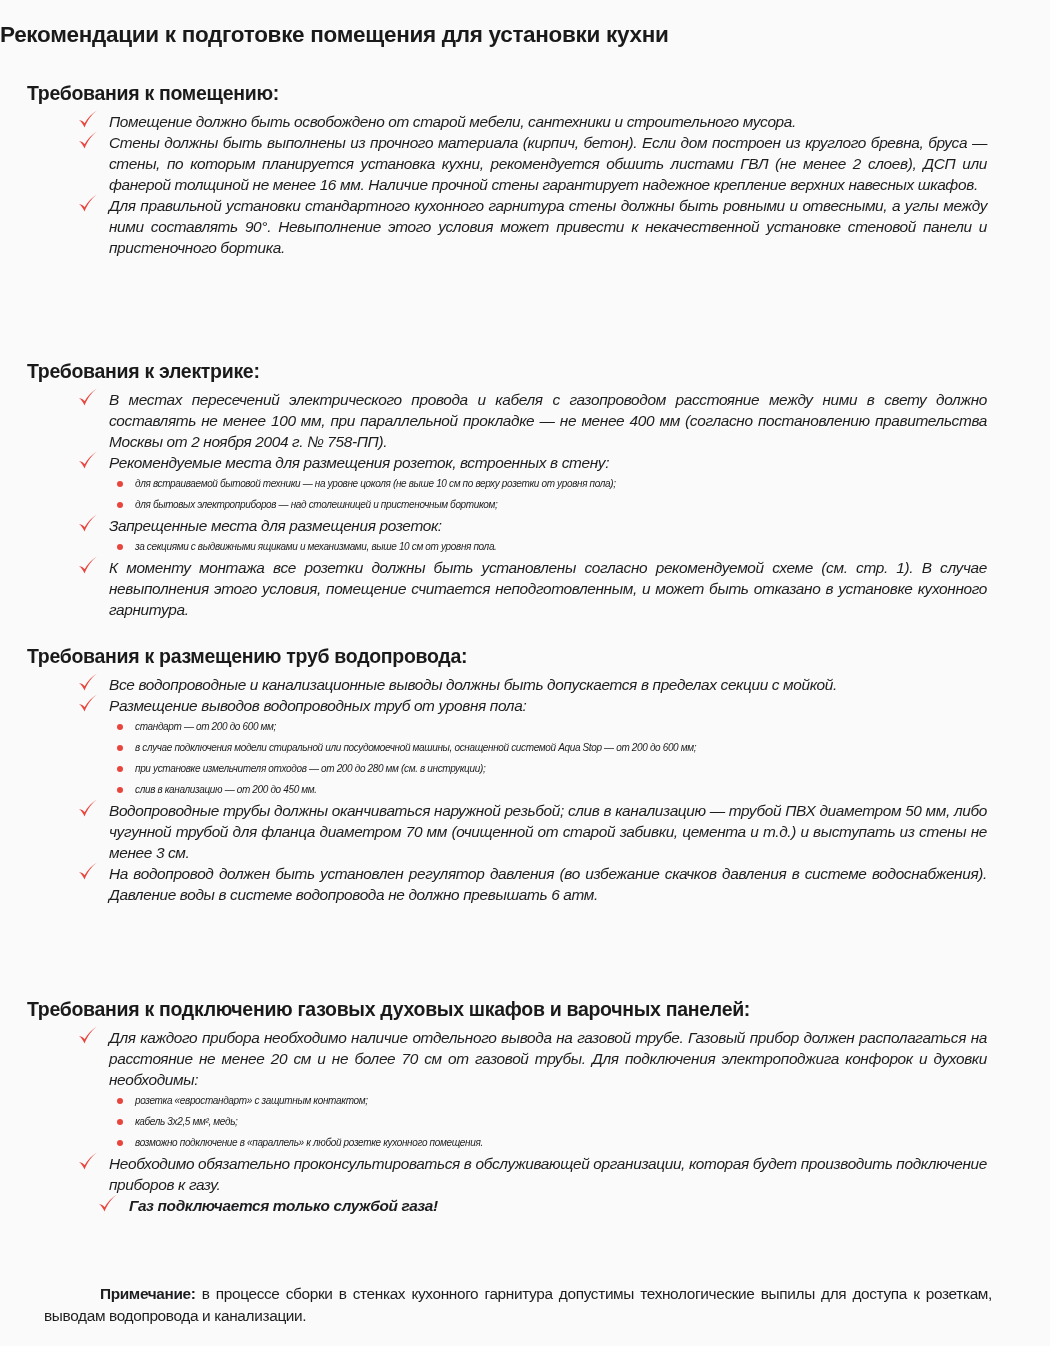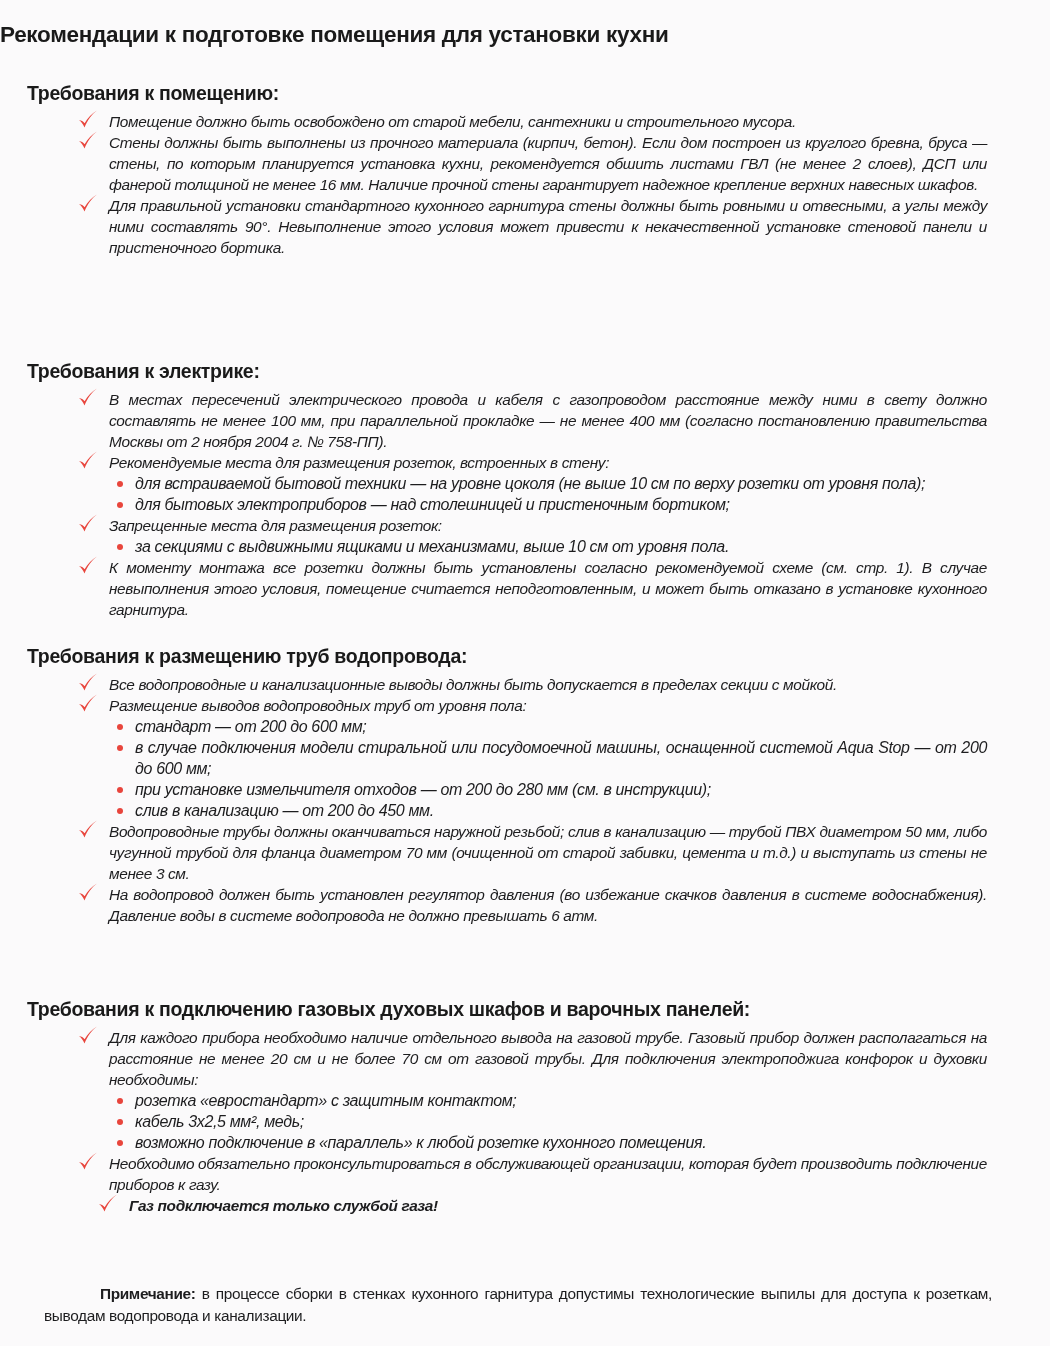--- a/index.html
+++ b/index.html
@@ -63,21 +63,21 @@
       height: 22px;
     }
     .item .check svg { display: block; }
     .sub {
       list-style: none;
       margin: 0;
       padding: 0 0 0 26px;
     }
     .sub-item {
       position: relative;
-      font-size: 16px;
+      font-size: 10px;
       line-height: 21px;
       letter-spacing: -0.35px;
       text-align: justify;
     }
     .sub-item .dot {
       position: absolute;
       left: -18px;
       top: 8px;
       width: 6px;
       height: 6px;

